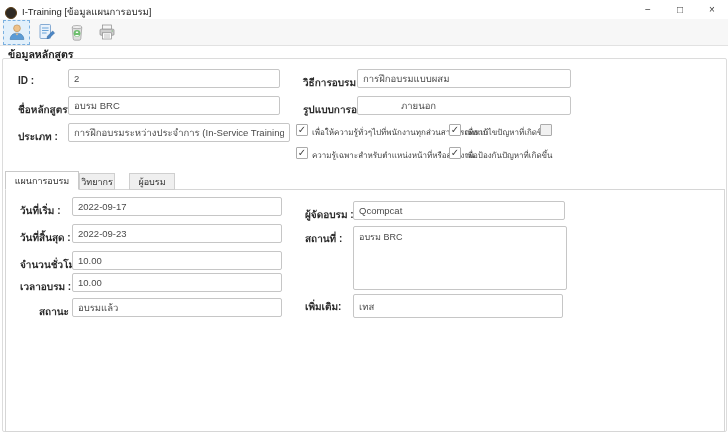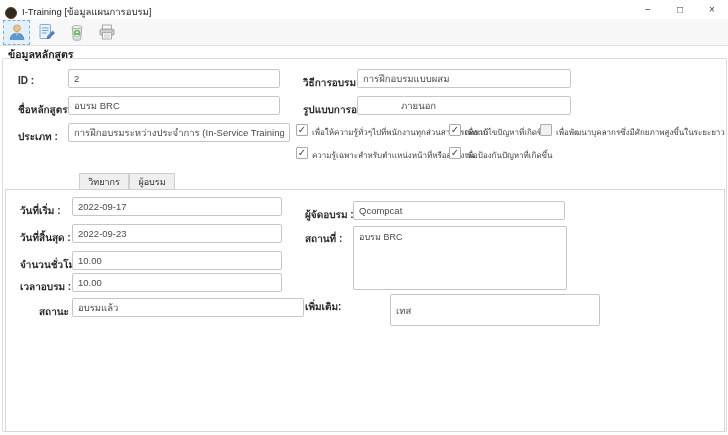--- a/index.html
+++ b/index.html
@@ -114,49 +114,49 @@
   <span class="flabel" style="left:303px;top:102px;">รูปแบบการอบรม :</span>
   <input class="tb-input" style="left: 357px; top: 96px; width: 214px; padding-left: 43px;" value="ภายนอก">
 
   <span class="cb" style="left:296px;top:124px;">✓</span>
   <span class="cb-label" style="left:312px;top:126px;">เพื่อให้ความรู้ทั่วๆไปที่พนักงานทุกส่วนสามารถทราบ</span>
 
   <span class="cb" style="left:449px;top:124px;">✓</span>
   <span class="cb-label" style="left:465px;top:126px;">เพื่อแก้ไขปัญหาที่เกิดขึ้น</span>
 
   <span class="cb unchecked" style="left:540px;top:124px;"></span>
-  <span class="cb-label" style="left:556px;top:126px;">เพื่อพัฒนาบุคลากรซึ่งมีศักยภาพสูงขึ้นในระยะยาว</span>
 
   <span class="cb" style="left:296px;top:147px;">✓</span>
   <span class="cb-label" style="left:312px;top:149px;">ความรู้เฉพาะสำหรับตำแหน่งหน้าที่หรือสายงาน</span>
 
   <span class="cb" style="left:449px;top:147px;">✓</span>
   <span class="cb-label" style="left:465px;top:149px;">เพื่อป้องกันปัญหาที่เกิดขึ้น</span>
 
-  <div class="tab inactive" style="left:79px;width:50px;">วิทยากร</div>
+  <div class="tab active" style="left:5px;width:74px;">แผนการอบรม</div>
+  <div class="tab inactive" style="left:79px;width:36px;">วิทยากร</div>
   <div class="tab inactive" style="left:129px;width:46px;">ผู้อบรม</div>
   <div class="tabpanel"></div>
 
   <span class="flabel" style="left:20px;top:203px;">วันที่เริ่ม :</span>
   <input class="tb-input" style="left: 72px; top: 197px; width: 210px;" value="2022-09-17">
 
   <span class="flabel" style="left:20px;top:230px;">วันที่สิ้นสุด :</span>
   <input class="tb-input" style="left: 72px; top: 224px; width: 210px;" value="2022-09-23">
 
   <span class="flabel" style="left:20px;top:257px;">จำนวนชั่วโมง :</span>
   <input class="tb-input" style="left: 72px; top: 251px; width: 210px;" value="10.00">
 
   <span class="flabel" style="left:20px;top:279px;text-align:right;">เวลาอบรม :</span>
   <input class="tb-input" style="left: 72px; top: 273px; width: 210px;" value="10.00">
 
   <span class="flabel" style="left:20px;top:304px;margin-left:19px;">สถานะ :</span>
-  <input class="tb-input" style="left: 72px; top: 298px; width: 232px;" value="อบรมแล้ว">
+  <input class="tb-input" style="left: 72px; top: 298px; width: 210px;" value="อบรมแล้ว">
 
   <span class="flabel" style="left:305px;top:207px;">ผู้จัดอบรม :</span>
   <input class="tb-input" style="left: 353px; top: 201px; width: 212px;" value="Qcompcat">
 
   <span class="flabel" style="left:305px;top:231px;">สถานที่ :</span>
   <textarea class="tb-area" style="left: 353px; top: 226px; width: 214px; height: 64px;">อบรม BRC</textarea>
 
   <span class="flabel" style="left:305px;top:299px;">เพิ่มเติม:</span>
-  <input class="tb-input" style="left: 353px; top: 294px; width: 210px; height: 32px; margin-left: 37px;" value="เทส">
+  <input class="tb-input" style="left: 353px; top: 294px; width: 210px; height: 24px;" value="เทส">
 
 </div>
 
 </body></html>

